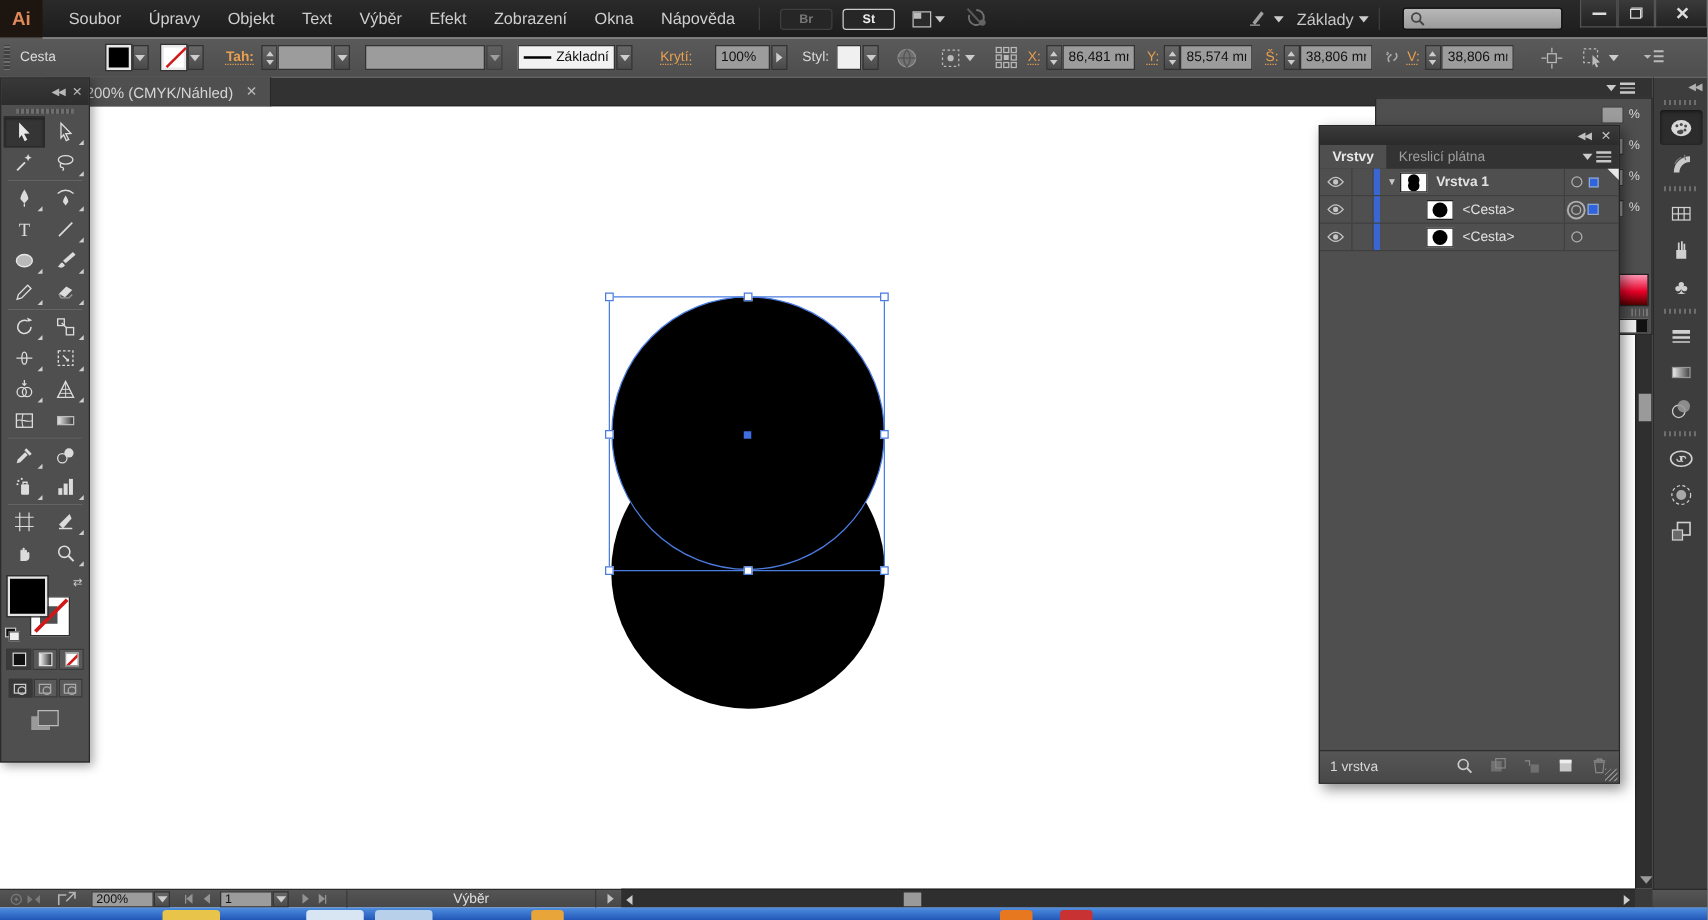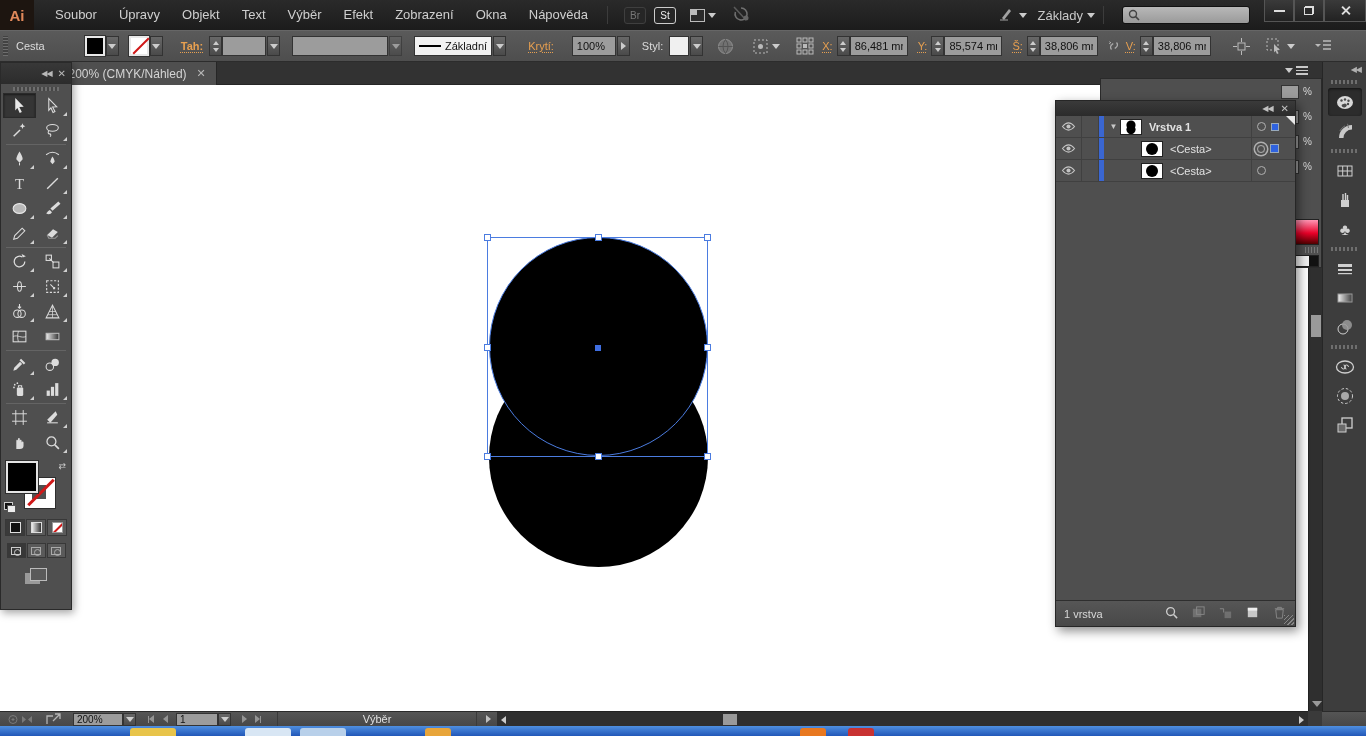--- a/index.html
+++ b/index.html
@@ -10,22 +10,22 @@
     background:#fff;
   }
   
   .titlebar { position:absolute; left:0; top:0; width:1366px; height:30px;
     background:linear-gradient(#2a2a2a,#1c1c1c); display:flex; align-items:center; z-index:40; }
   .ai-logo { width:34px; height:35px; background:#1d1510; color:#e0885a; font-weight:bold;
     font-size:15px; display:flex; align-items:center; justify-content:center; }
   .menus { display:flex; margin-left:10px;align-items:flex-end; }
   .menu-item { padding:0 11px; line-height:30px; font-size:13px; color:#cfcfcf; cursor:default; }
   .tb-sep { width:1px; height:18px; background:#3c3c3c; margin:0 8px; }
-  .mini-btn { width:22px; height:17px; border:1px solid #5a5a5a; border-radius:3px;
-    font-size:10px; font-weight:normal; display:flex; align-items:center; justify-content:center;
+  .mini-btn { width:42px; height:17px; border:1px solid #5a5a5a; border-radius:3px;
+    font-size:10px; font-weight:bold; display:flex; align-items:center; justify-content:center;
     margin-left:8px; background:#262626; }
   .mini-btn.dim { color:#777; border-color:#3f3f3f; }
   .arrange-icon { margin-left:14px; display:flex; align-items:center; }
   .arrange-icon .sq { width:15px; height:13px; border:1px solid #bbb; background:#2a2a2a; position:relative; }
   .arrange-icon .sq::after{ content:""; position:absolute; left:0; top:0; width:6px; height:5px; background:#bbb; }
   .sync-icon { margin-left:16px; opacity:.65; }
   .tb-right { margin-left:auto; display:flex; align-items:center; }
   .ws-icon { margin-right:4px; opacity:.85; }
   .workspace { font-size:13px; color:#c8c8c8; margin-right:4px; }
   .search-box { width:128px; height:18px; background:linear-gradient(#b8b8b8,#9a9a9a);
@@ -684,20 +684,32 @@
     <div class="spectrum"></div>
     <div class="cp-grip"></div>
     <div class="cp-bw"></div>
   </div>
 
   <div class="layers-panel">
     <div class="lp-head">
       <span>◀◀</span>
       <span style="font-size:10px; letter-spacing:0;">✕</span>
     </div>
+    <div class="lp-tabs">
+      <div class="lp-tab active">Vrstvy</div>
+      <div class="lp-tab">Kreslicí plátna</div>
+      <div class="lp-tabs-right">
+        <span class="tri-down"></span>
+        <span class="menu-lines">
+            <i></i>
+            <i></i>
+            <i></i>
+          </span>
+      </div>
+    </div>
     <div class="lp-rows">
       <div class="lp-row">
         <div class="eye-col">
           <svg width="15" height="13" viewBox="0 0 16 14">
               <path d="M1.5 7c4.3-5.2 8.7-5.2 13 0-4.3 5.2-8.7 5.2-13 0z" fill="none" stroke="#c4c4c4" stroke-width="1.2"></path>
               <circle cx="8" cy="7" r="2.2" fill="#c4c4c4"></circle>
             </svg>
         </div>
         <div class="lock-col"></div>
         <div class="sel-bar"></div>

